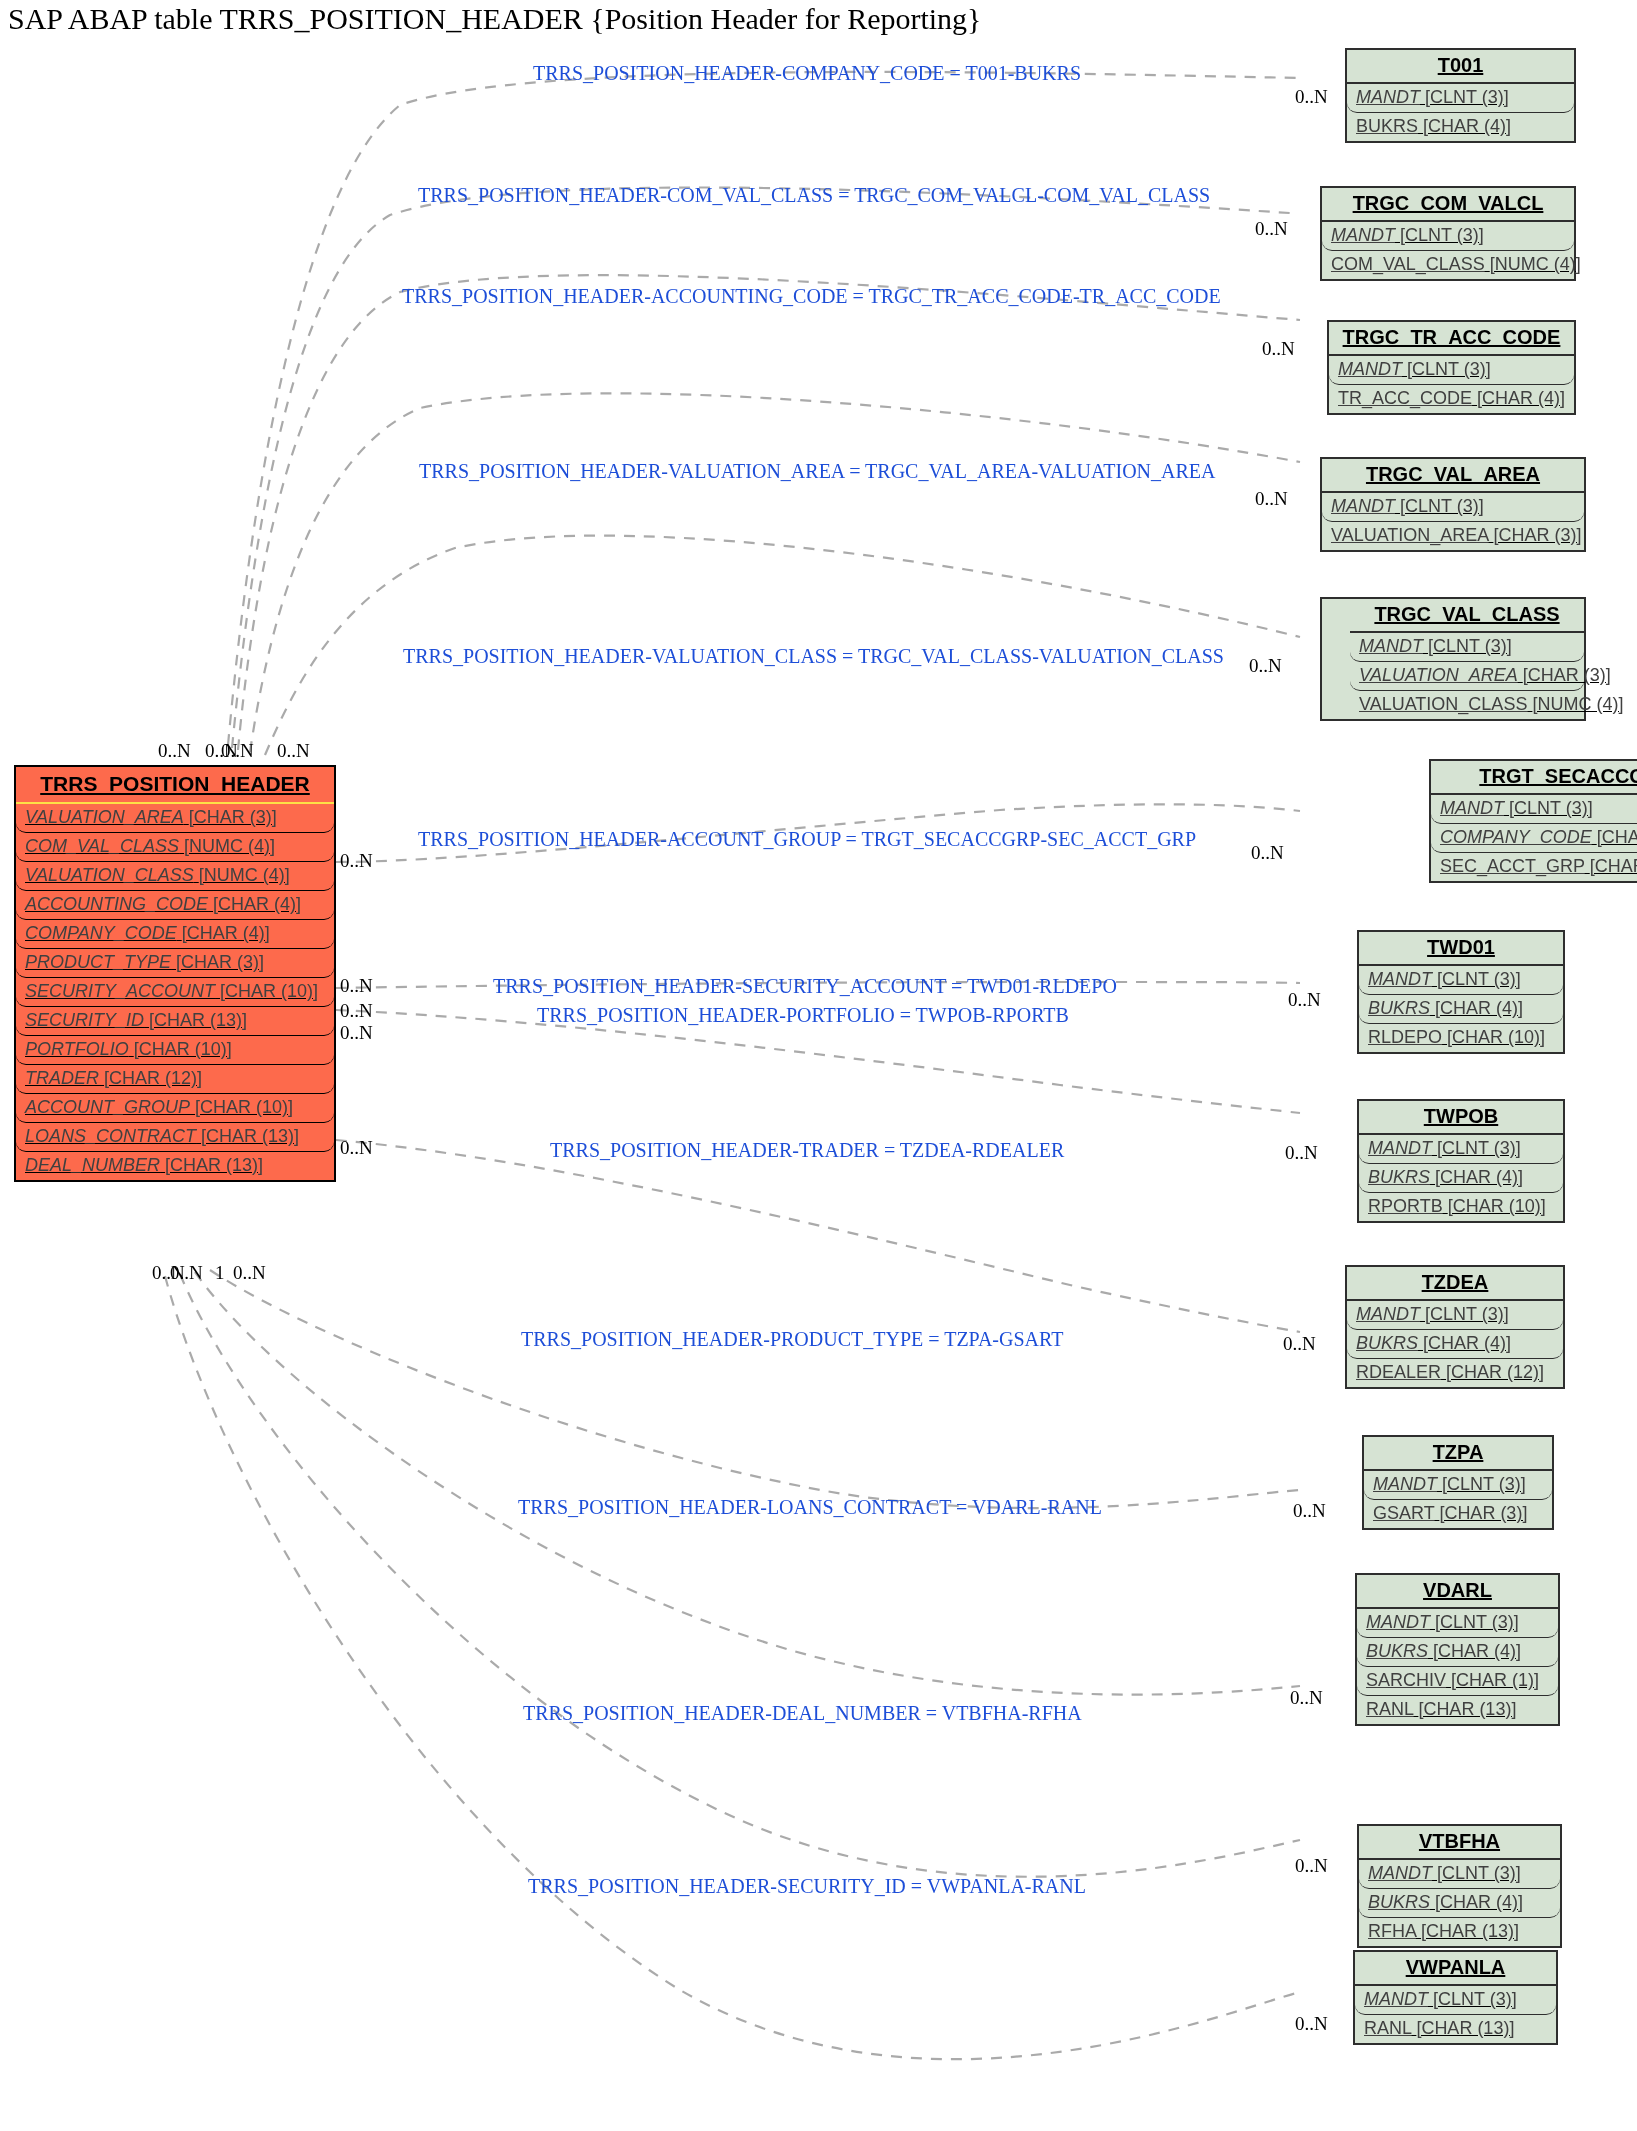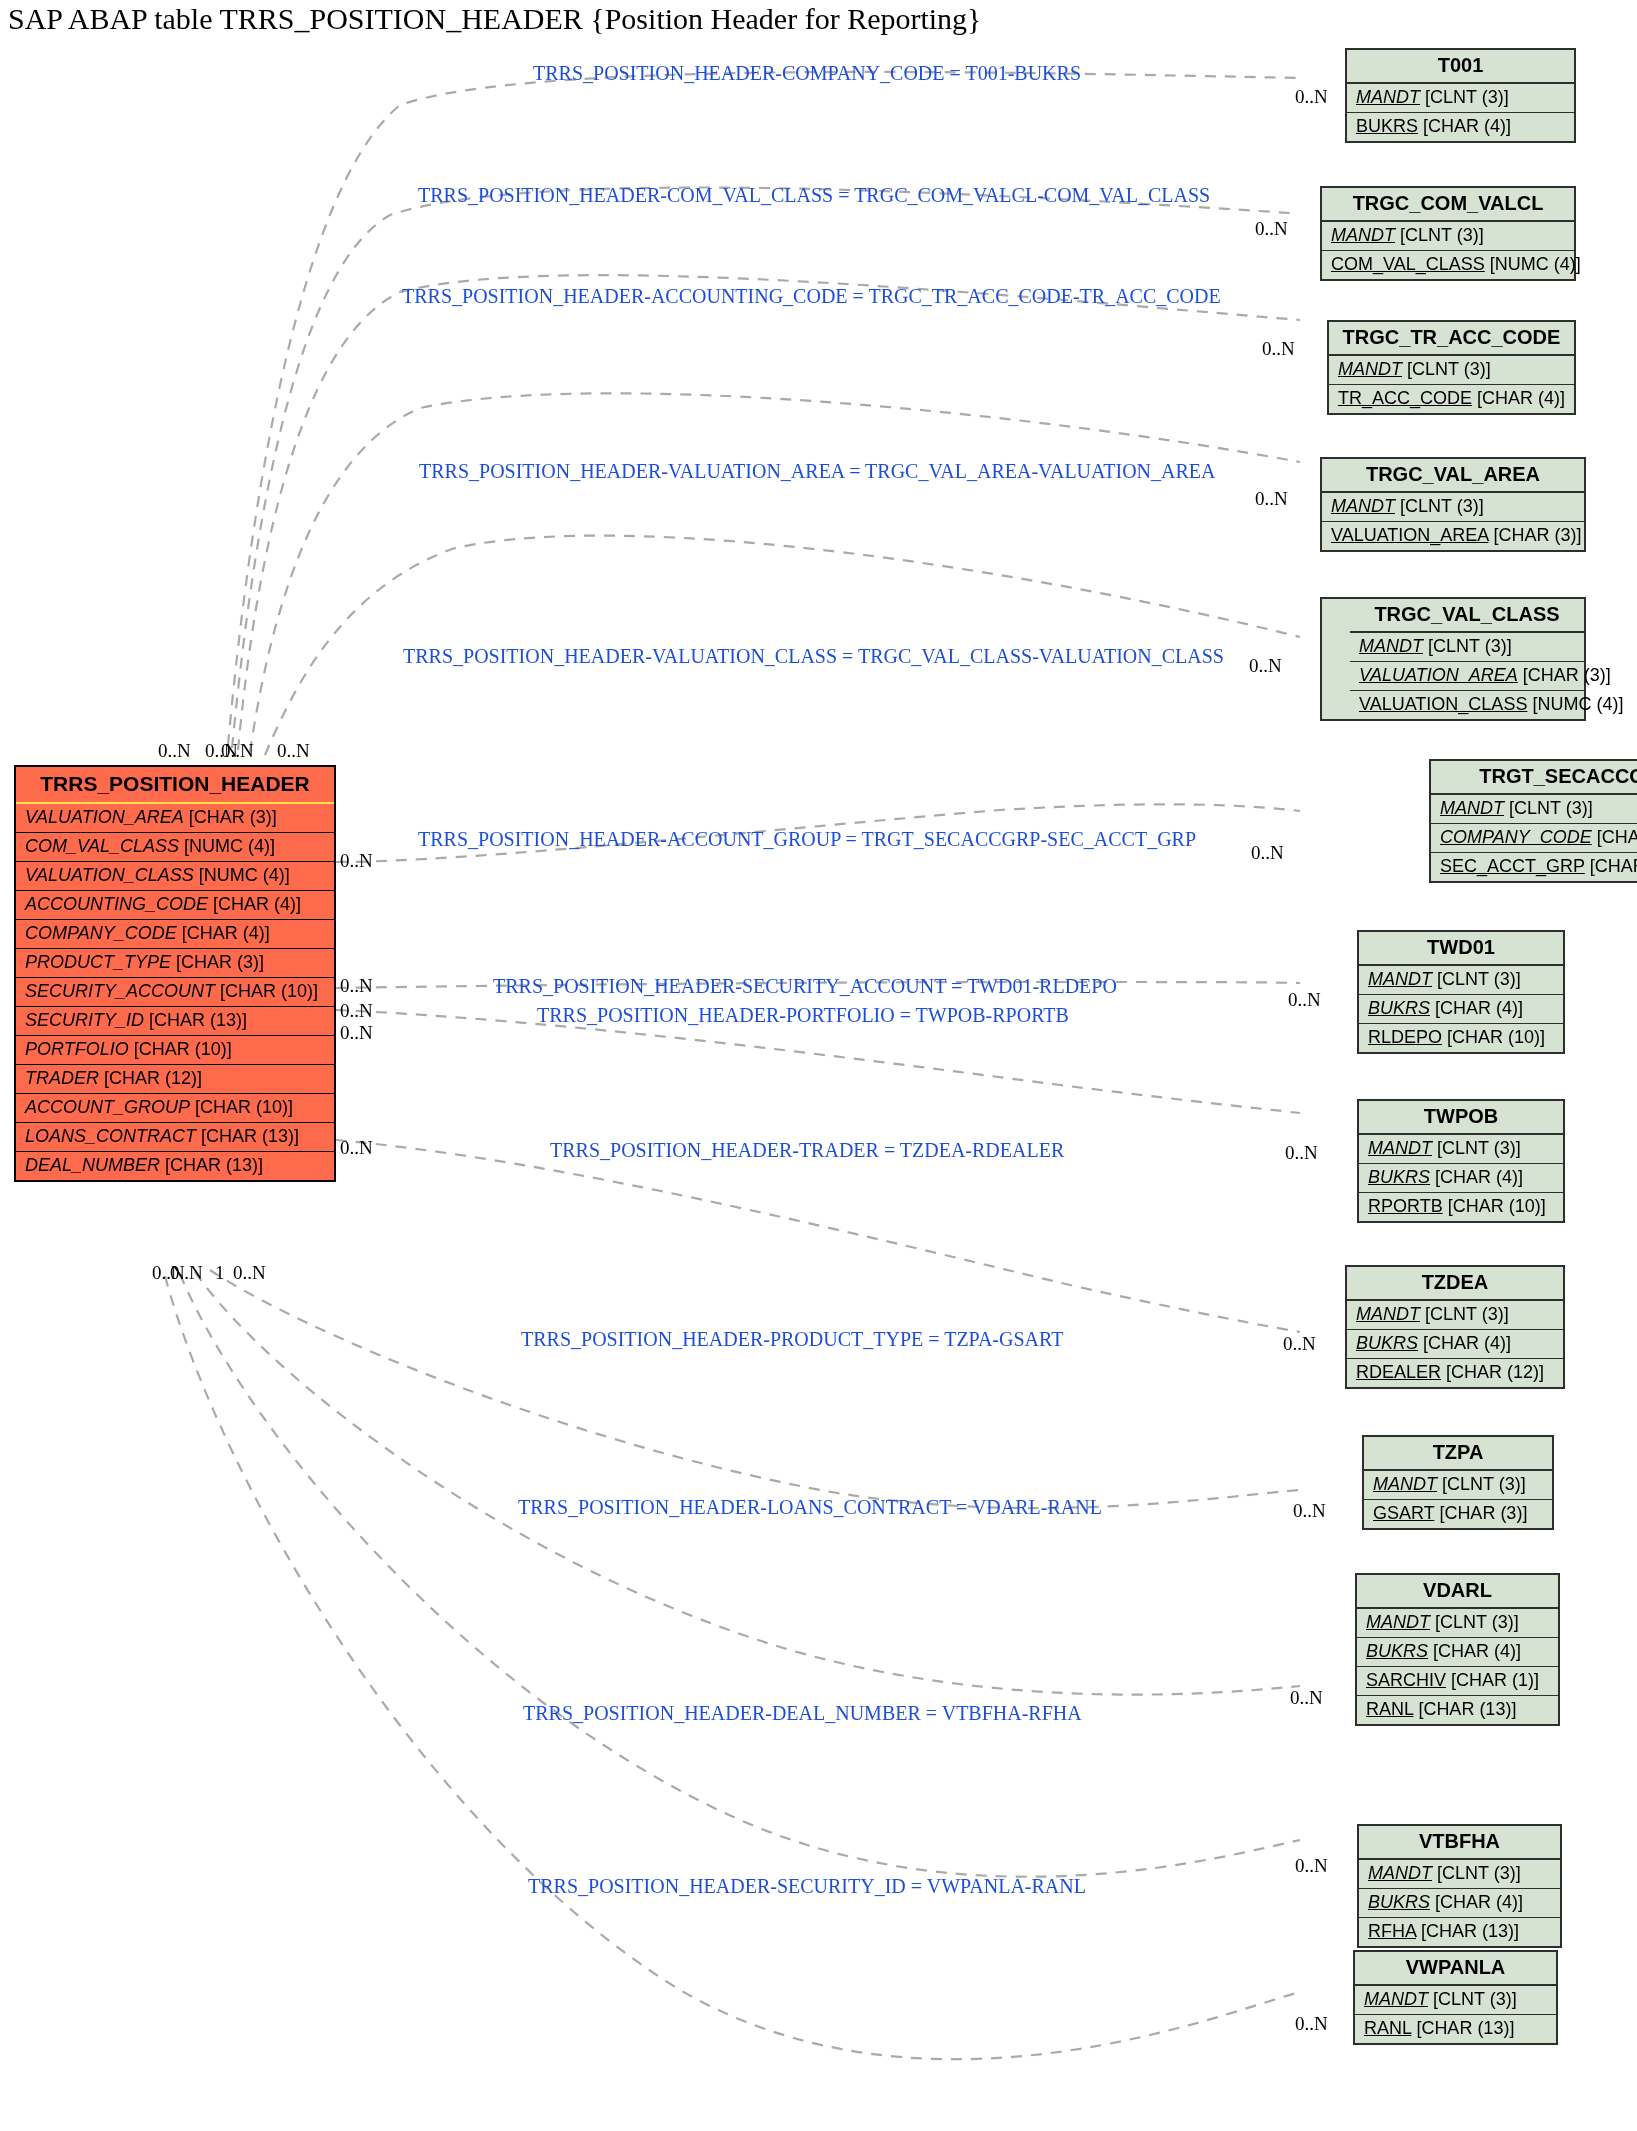--- a/index.html
+++ b/index.html
@@ -33,20 +33,21 @@
     color: #000000;
     white-space: nowrap;
   }
   
   .entity {
     position: absolute;
     box-sizing: border-box;
     border: 2px solid #2e2e2e;
     background: #d6e3d3;
     font-family: "Liberation Sans", sans-serif;
+    text-decoration: underline;
   }
   .entity.main {
     border: 2px solid #000000;
     background: #fd6a4c;
   }
   .entity .hdr {
     box-sizing: border-box;
     text-align: center;
     font-weight: bold;
     font-size: 20px;
@@ -56,24 +57,25 @@
     white-space: nowrap;
   }
   .entity.main .hdr {
     border-bottom: 2px solid #fde047;
     font-size: 21px;
     padding: 5px 10px 6px 10px;
   }
   .entity .row {
     box-sizing: border-box;
     font-size: 18px;
-    color: #000000;
+    color: #404040;
     padding: 3px 8px 4px 9px;
     border-bottom: 1px solid #2e2e2e;
     white-space: nowrap;
+    border-radius: 10px;
   }
   .entity.main .row {
     border-bottom: 1px solid #000000;
     padding: 3px 8px 4px 9px;
   }
   .entity .row:last-child {
     border-bottom: none;
   }
   .fname { font-style: normal; }
   .fname.key { text-decoration: underline; }

